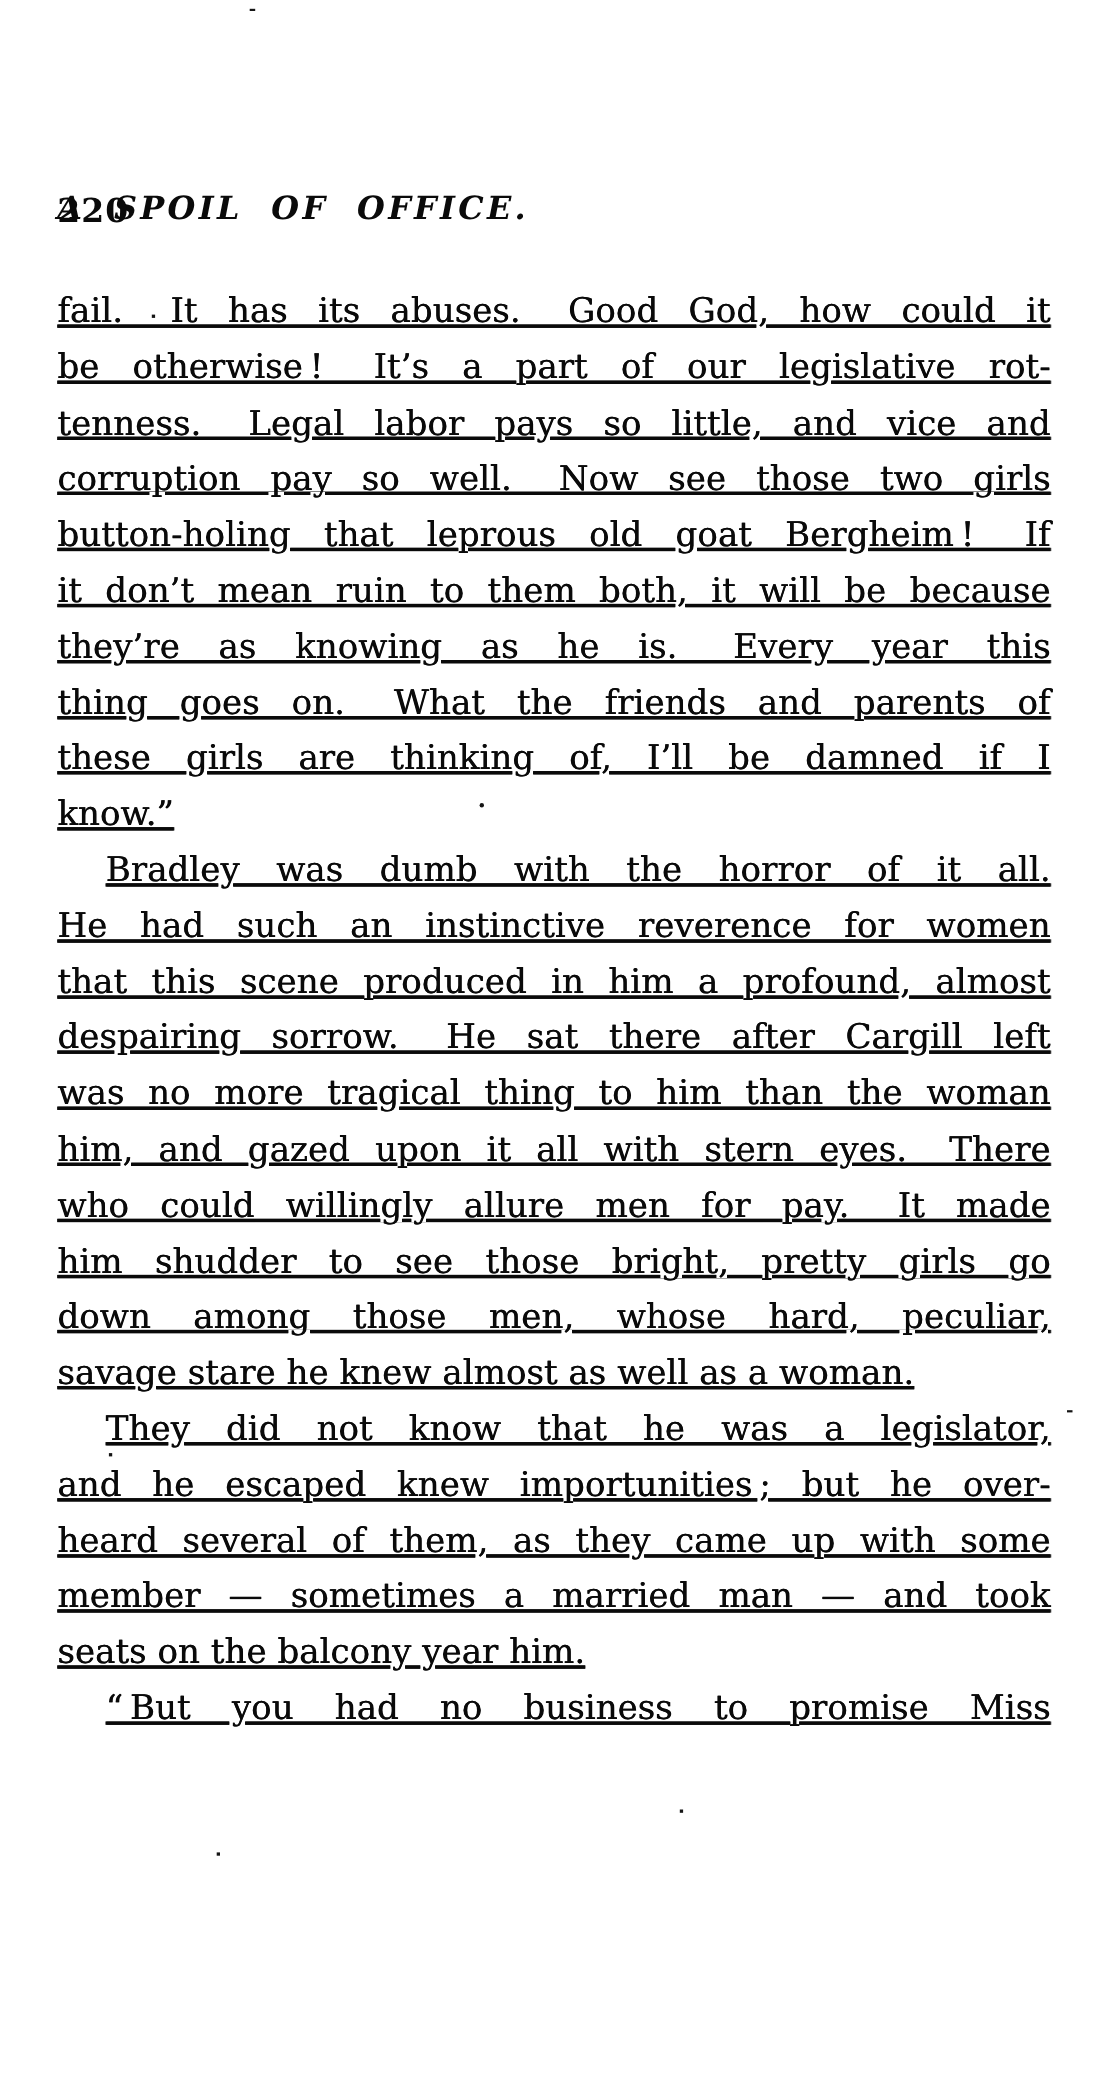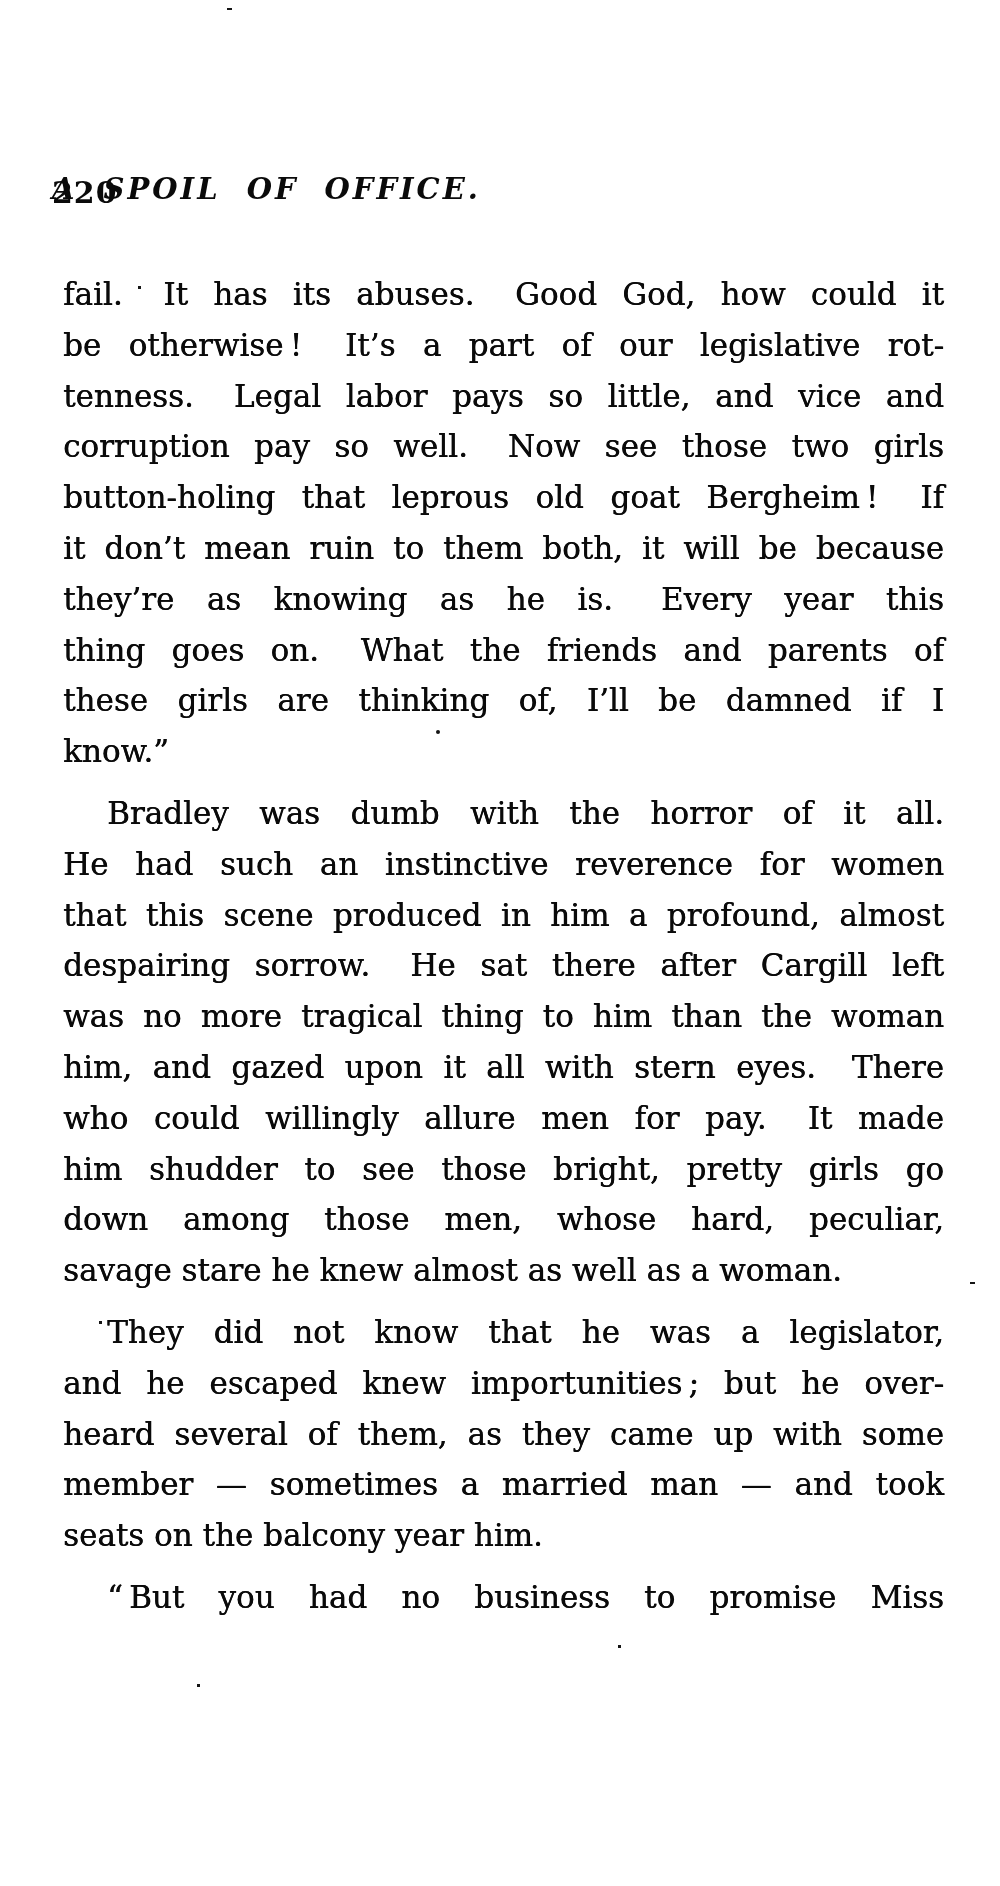--- a/index.html
+++ b/index.html
@@ -46,21 +46,21 @@
   }
   .text-block {
     position: absolute;
     left: 52px;
     right: 45px;
     top: 258px;
     font-size: 31px;
     line-height: 50.8px;
     text-shadow: 0.4px 0 0 currentColor;
   }
-  .paragraph { margin: 11px; }
+  .paragraph { margin: 0; text-decoration: underline; }
   .line {
     text-align: justify;
     text-align-last: justify;
   }
   .line.plast {
     text-align-last: left;
   }
   .line.indent {
     padding-left: 44px;
   }

